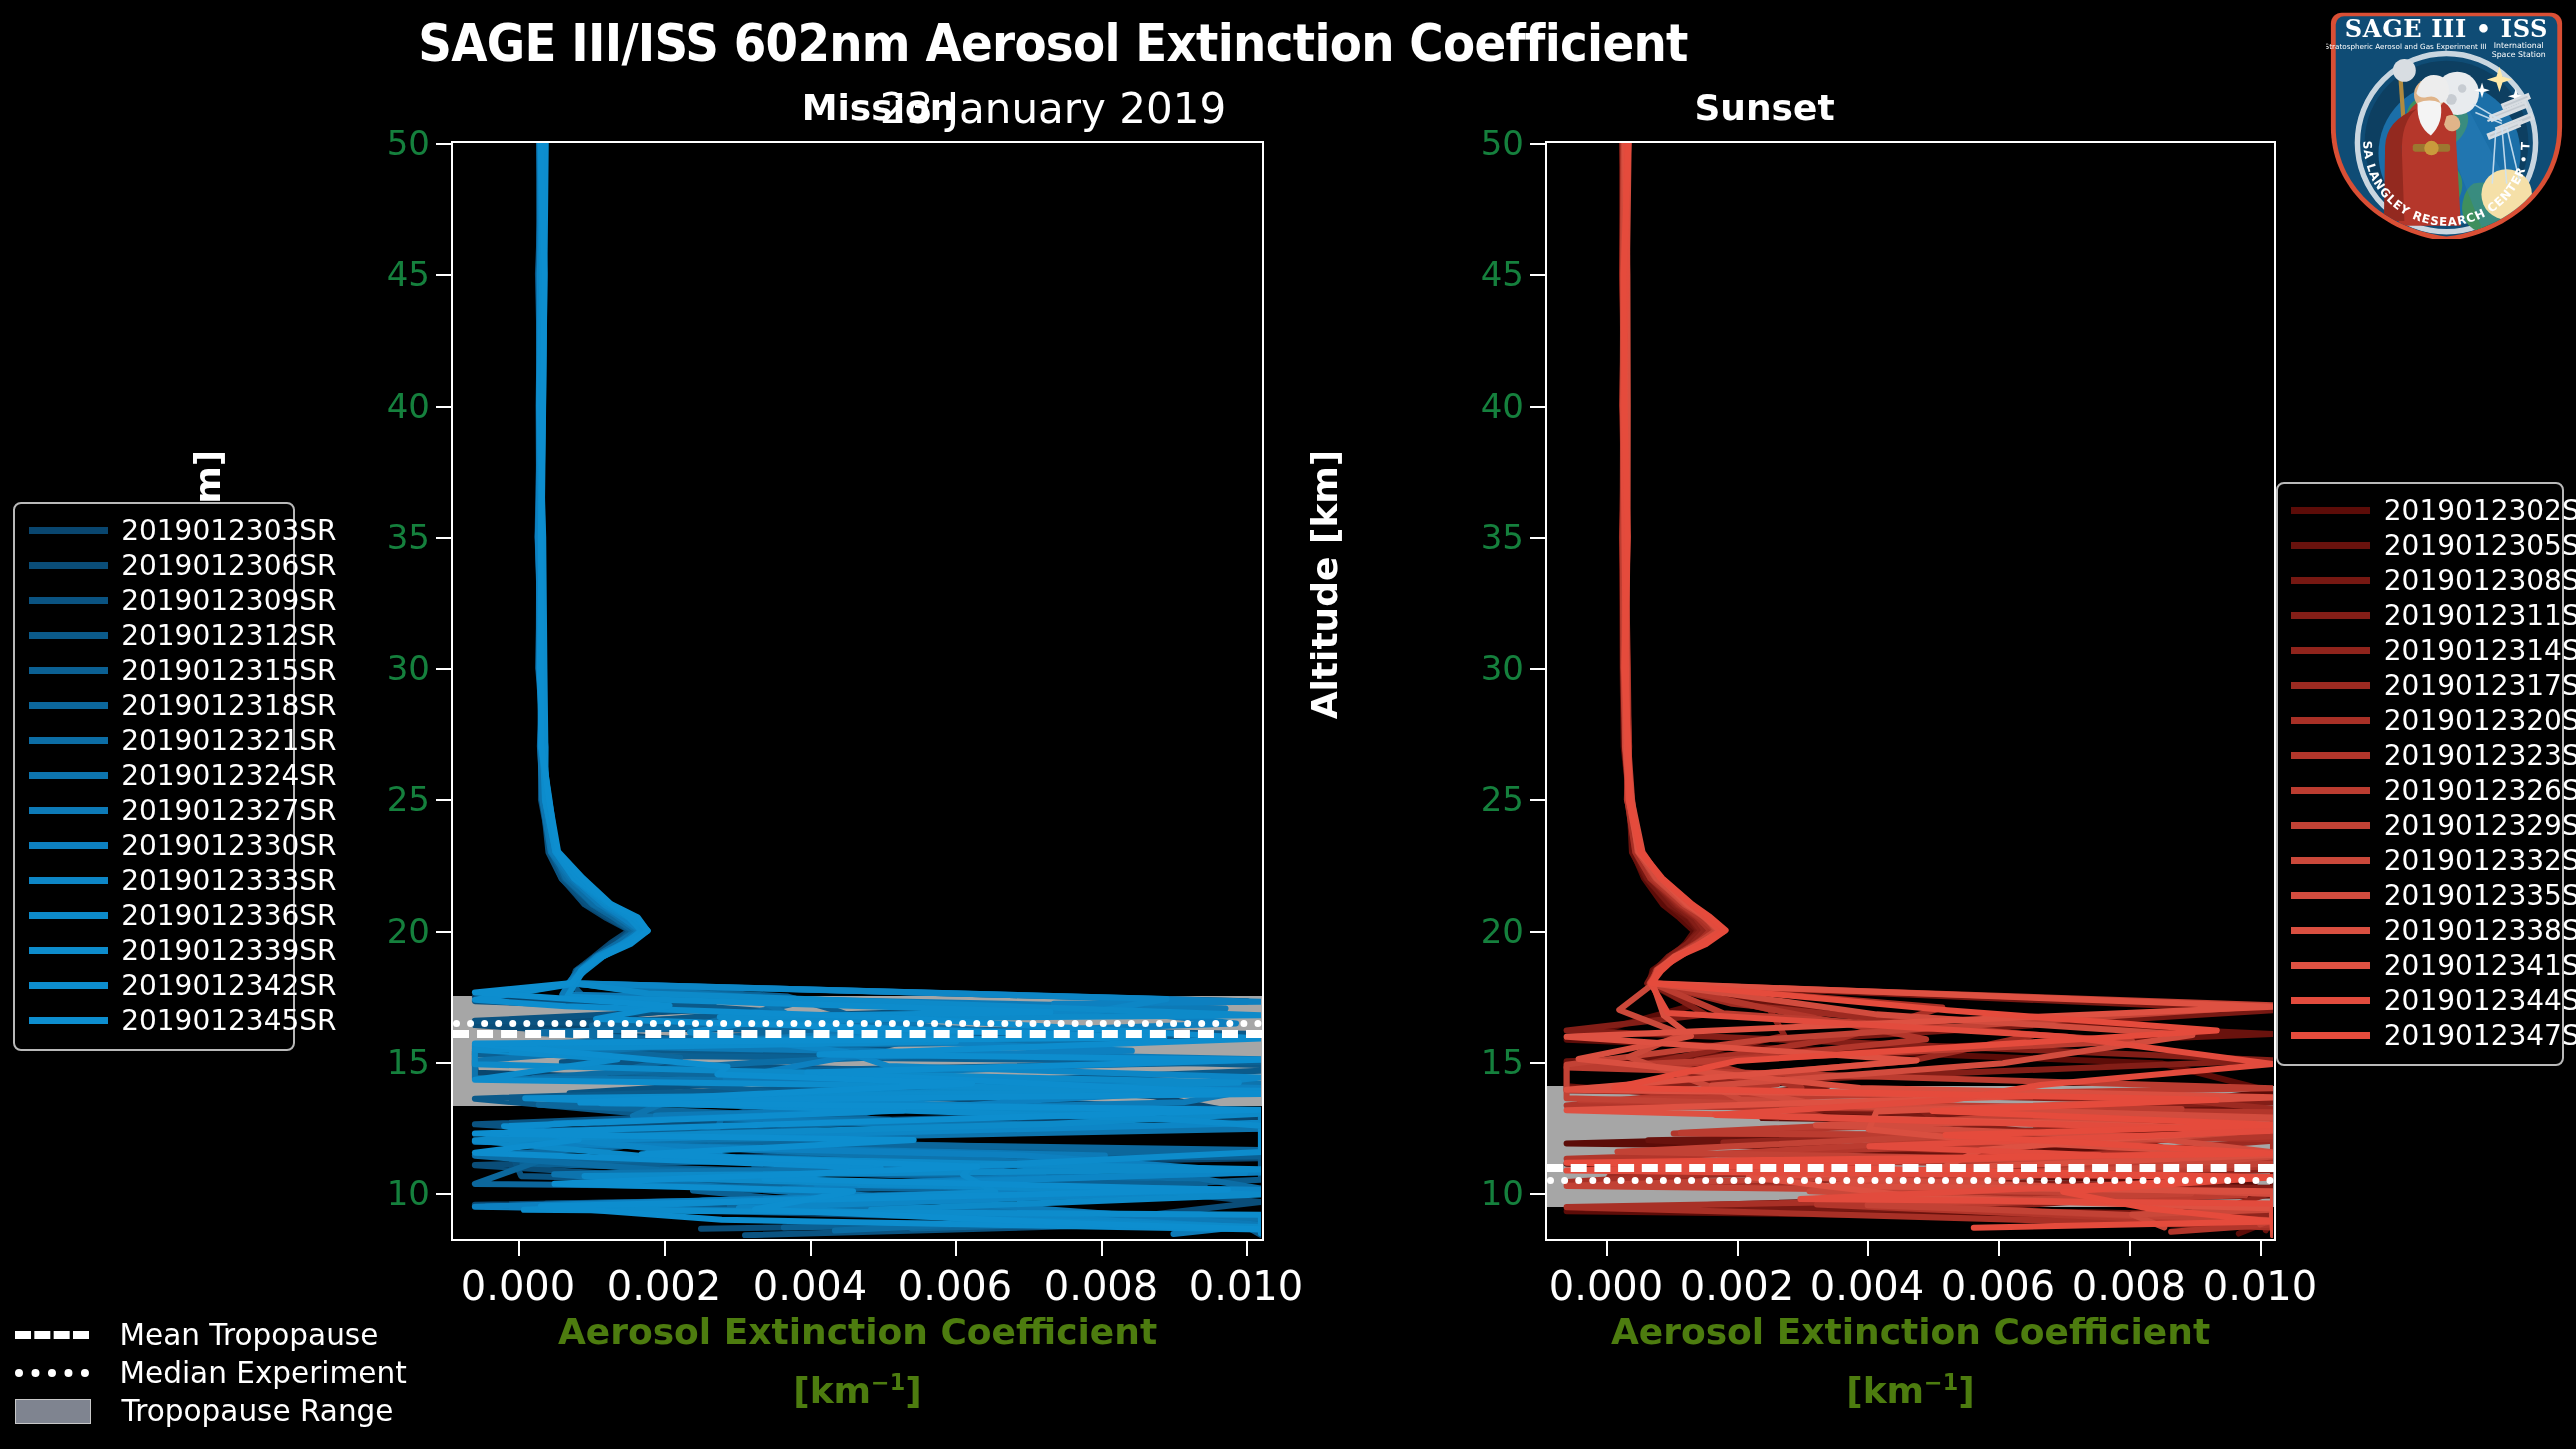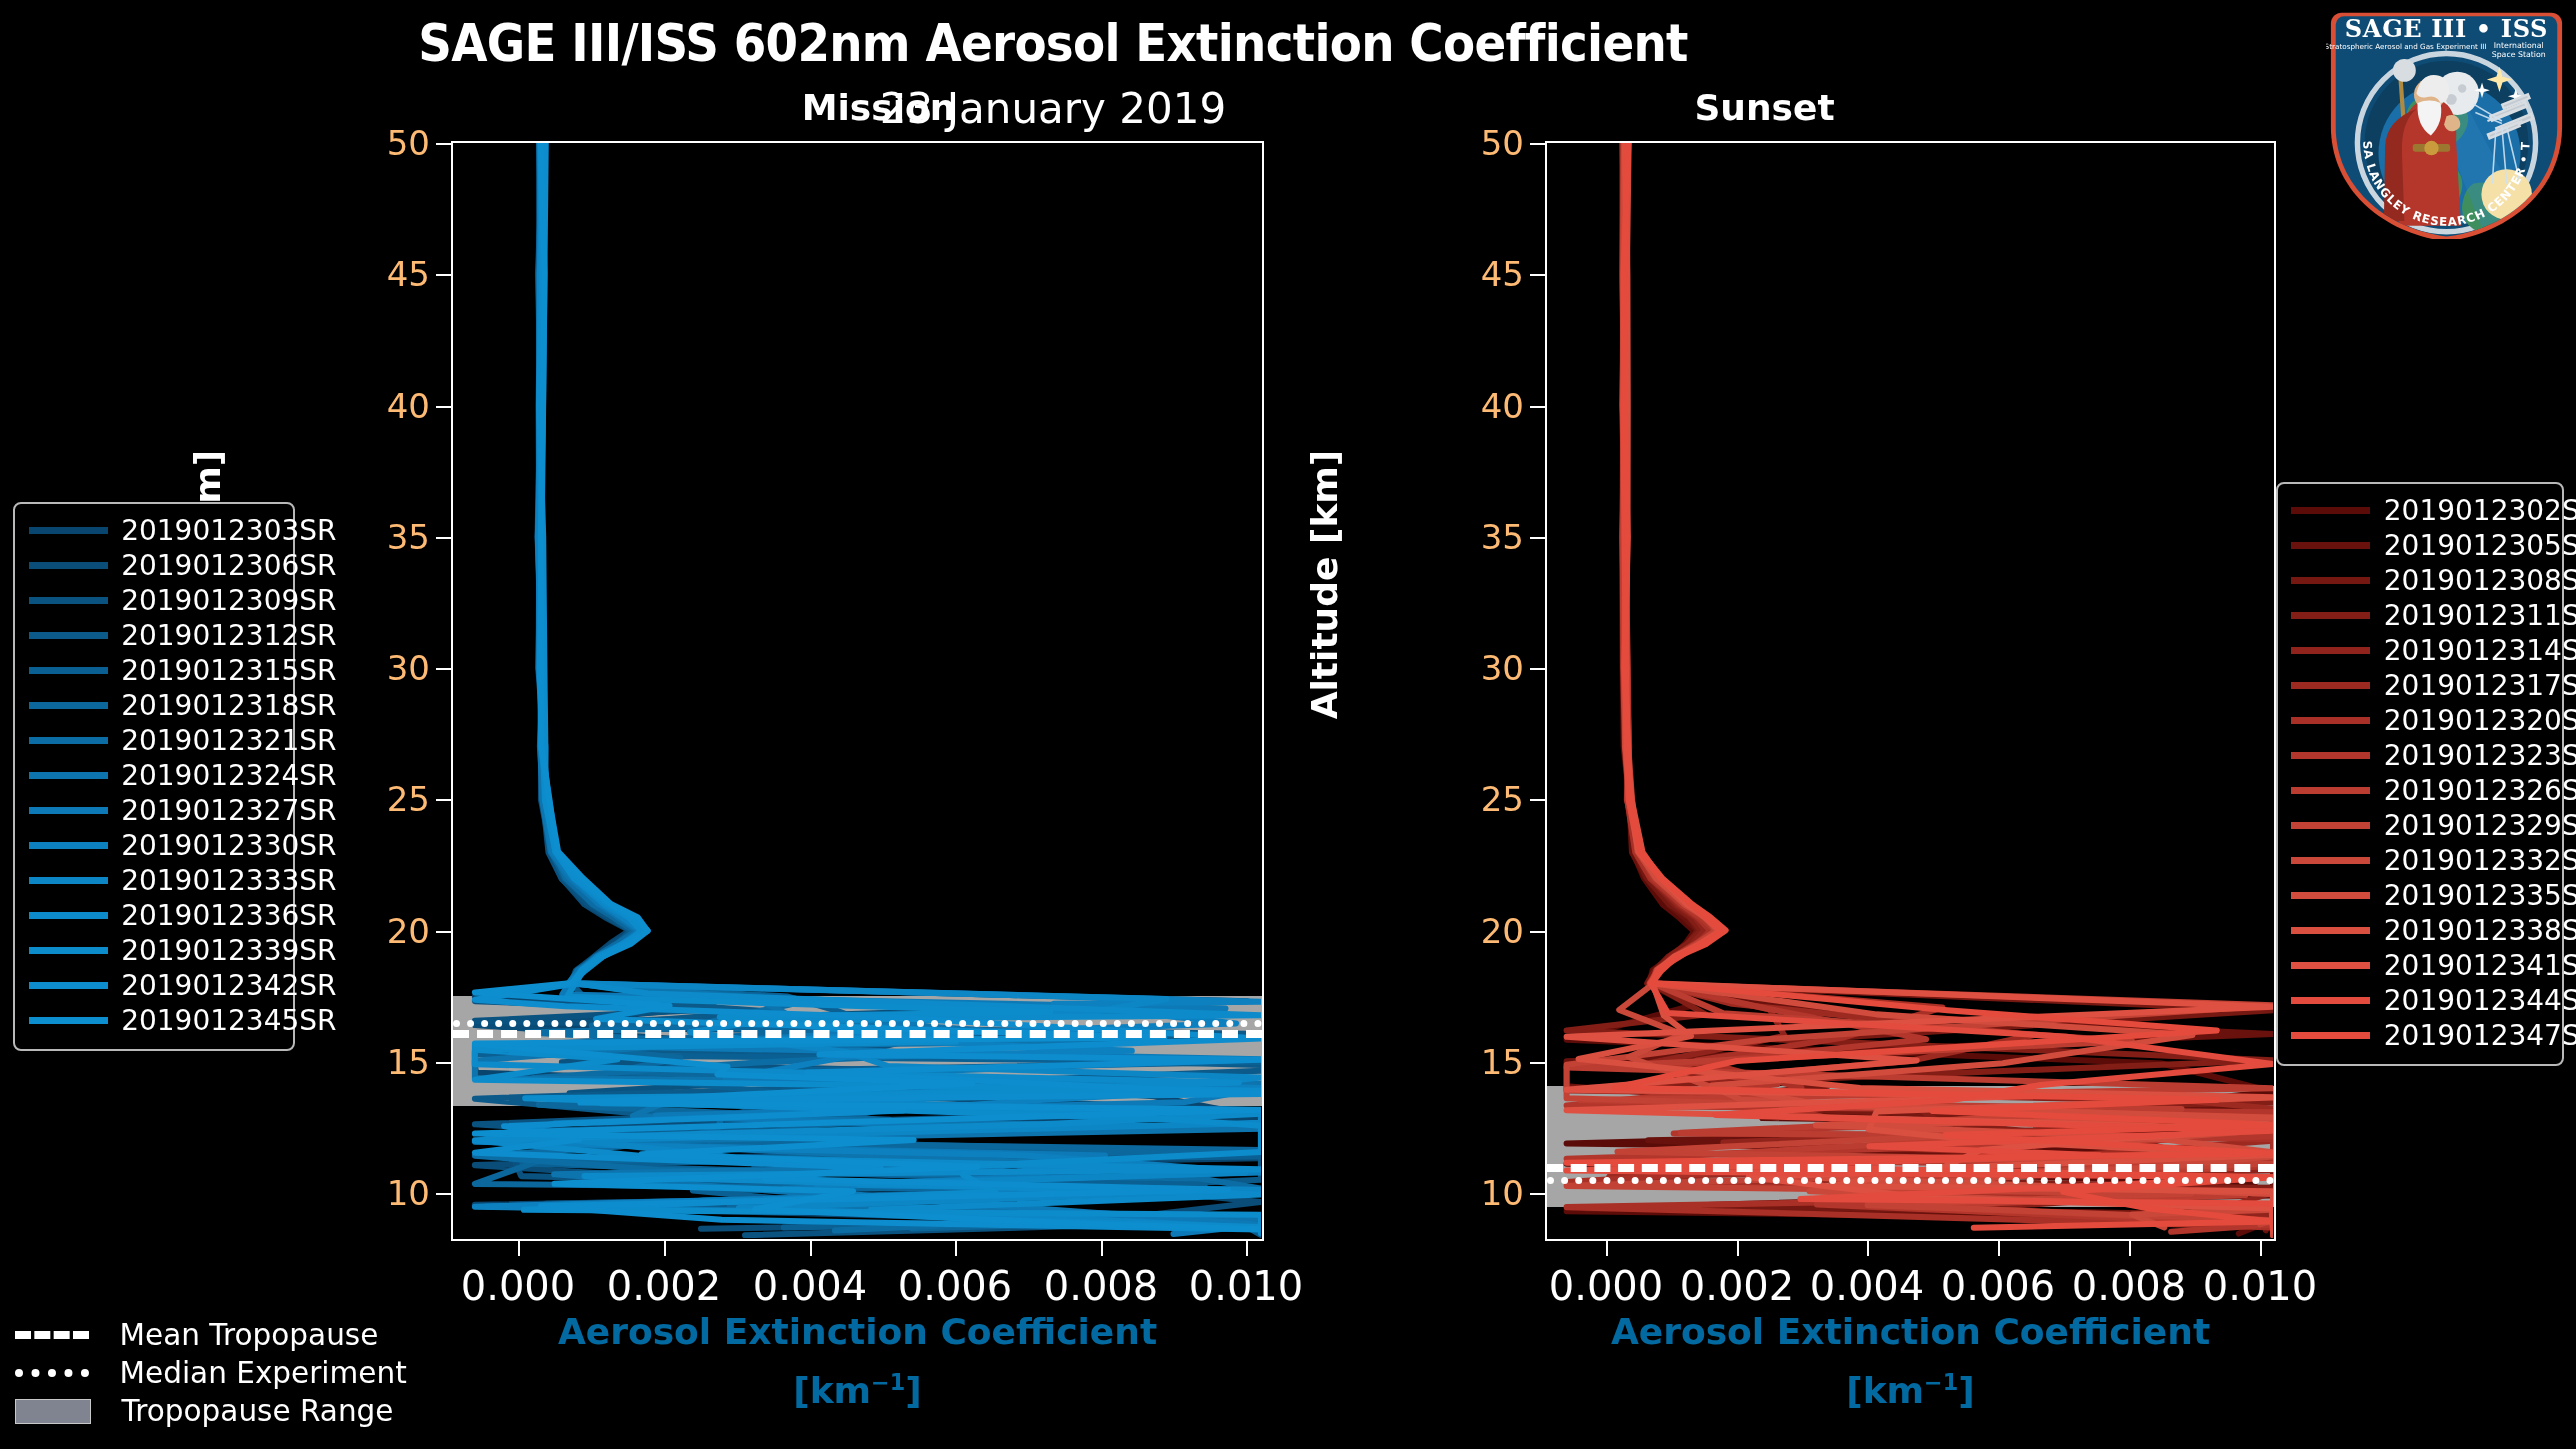--- a/index.html
+++ b/index.html
@@ -69,34 +69,34 @@
   .tropo-median {
     position: absolute; left: 0; right: 0; height: 0;
     border-top: 7.4px dotted #ffffff;
   }
 
   
   .ytick { position: absolute; right: 100%; width: 17.4px; height: 0; border-top: 2.7px solid #fff; }
   .ytick-lab {
     position: absolute; right: 100%; margin-right: 23px;
     transform: translateY(-50%);
-    font-size: 34px; color: #fdba74; white-space: nowrap; text-align: right;
+    font-size: 34px; color: #15803d; white-space: nowrap; text-align: right;
     width: 134px;
   }
   .xtick { position: absolute; top: 100%; height: 17.4px; width: 0; border-left: 2.7px solid #fff; }
   .xtick-lab {
     position: absolute; top: 100%; margin-top: 24px;
     transform: translateX(-50%);
     font-size: 40px; color: #fff; white-space: nowrap;
   }
 
   
   .xaxis-title {
     position: absolute; text-align: center;
-    font-size: 36px; font-weight: bold; color: #0369a1; line-height: 1.18;
+    font-size: 36px; font-weight: bold; color: #4d7c0f; line-height: 1.18;
     white-space: nowrap;
   }
   #xaxis-title-left  { left: 451px;  top: 1311px; width: 813px; }
   #xaxis-title-right { left: 1545px; top: 1311px; width: 731px; }
   .xaxis-units { display: block; font-weight: bold; margin-top: 16px; }
   .xaxis-units sup { font-size: 0.62em; vertical-align: super; font-weight: bold; }
 
   #yaxis-title-left, #yaxis-title-right {
     position: absolute;
     font-size: 36px; font-weight: bold; color: #fff;

